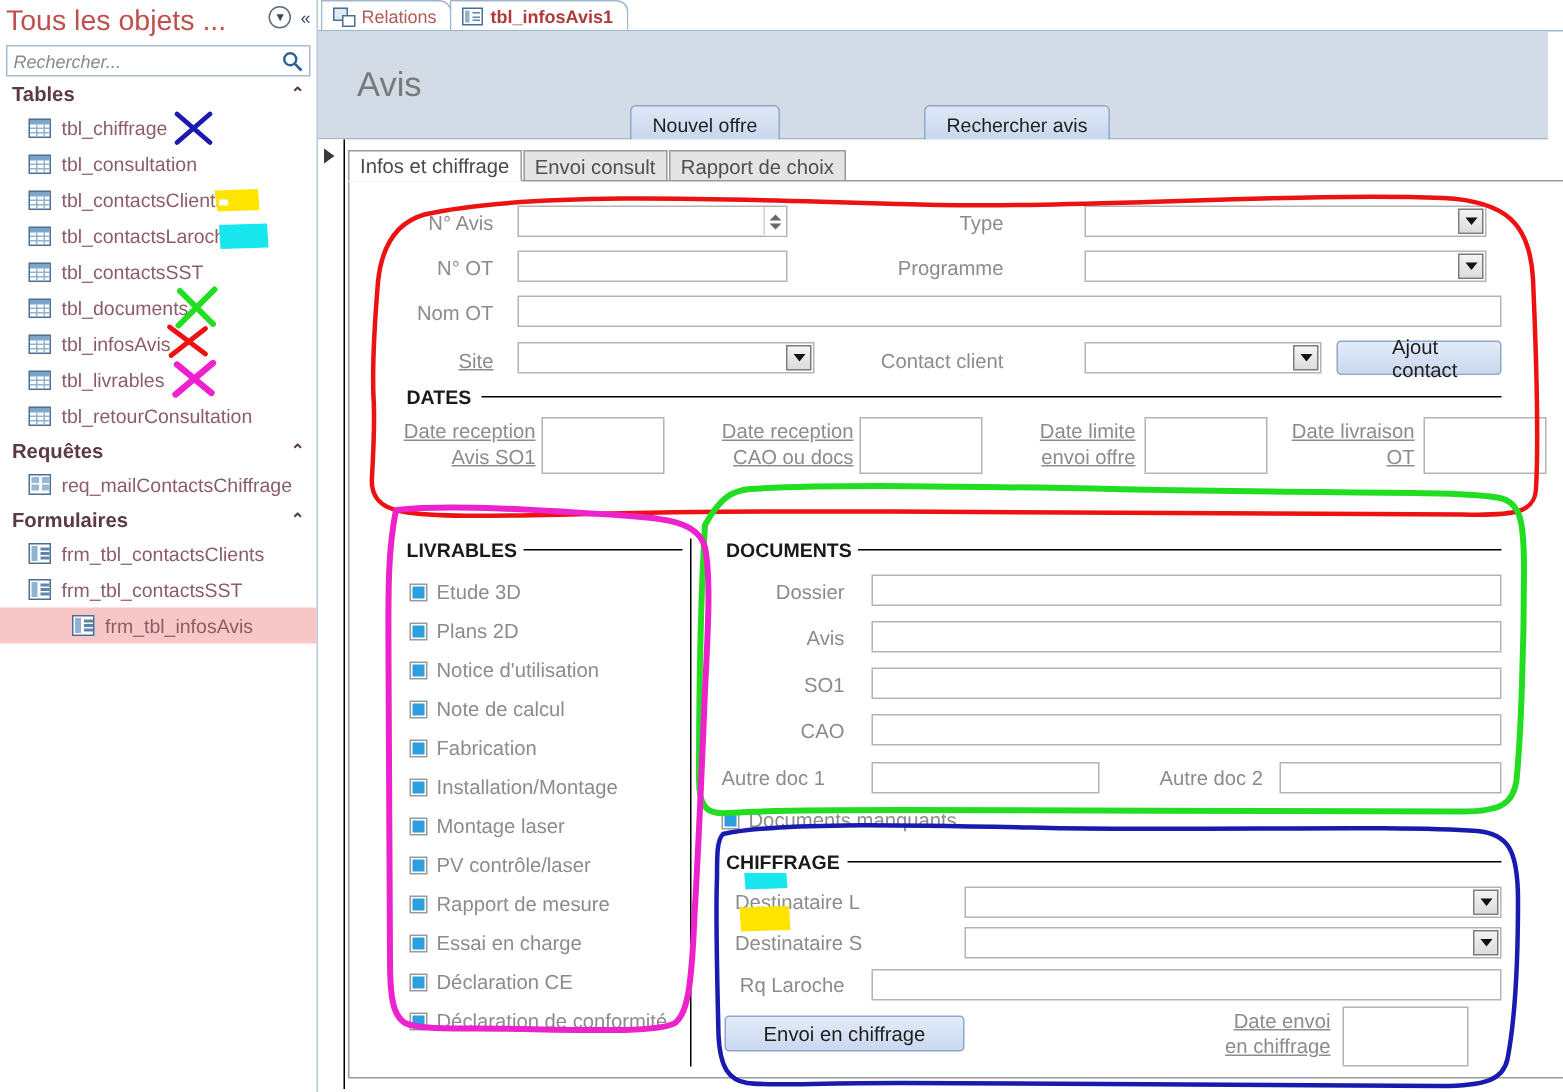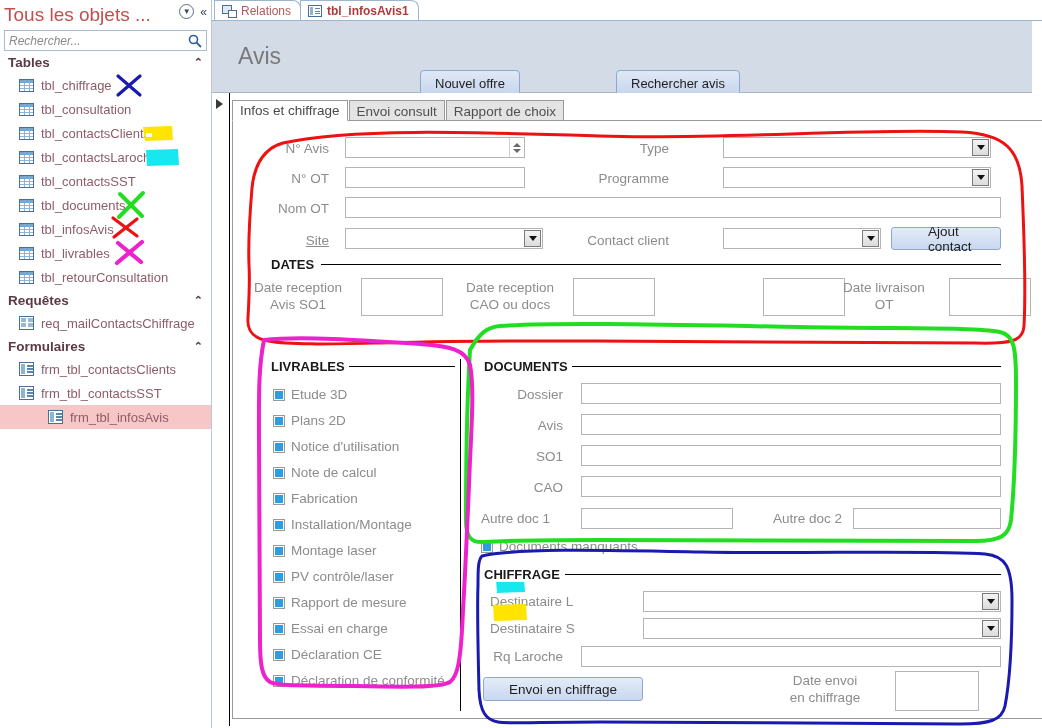--- a/index.html
+++ b/index.html
@@ -187,21 +187,21 @@
   }
   .ctl-tab.active { background: #fff; color: #4a4a4a; border-bottom: 1px solid #fff; z-index:2; }
   .tabctl-body {
     position: absolute; left: 0; top: 21px; width: 934px; height: 599px;
     background: #fff; border: 1px solid #9a9a9a; border-top: 1px solid #9a9a9a;
   }
 
   
   .lbl { position: absolute; color: #8c8c8c; font-size: 13.5px; white-space: nowrap; }
   .lbl.r { text-align: right; }
-  .lbl.c { text-align: center; }
+  .lbl.c { text-align: right; text-decoration: underline; }
   .tbox {
     position: absolute; background: #fff; border: 1px solid #b4b4b4;
   }
   .tbox.h21 { height: 21px; }
   .spin {
     position: absolute; right: 0; top: 0; width: 15px; height: 100%;
     border-left: 1px solid #cfcfcf; background: #fff;
     display: flex; flex-direction: column; align-items: center; justify-content: center;
   }
   .spin i { display:block; width:0; height:0; border-left:4px solid transparent; border-right:4px solid transparent; }
@@ -438,20 +438,24 @@
               <span>Avis SO1</span>
             </div>
             <div class="tbox" style="left:128px; top:157px; width:82px; height:38px;"></div>
 
             <div class="lbl c" style="left:218px; top:158px; width:118px; line-height:17px;">
               <span>Date reception</span><br>
               <span>CAO ou docs</span>
             </div>
             <div class="tbox" style="left:340px; top:157px; width:82px; height:38px;"></div>
 
+            <div class="lbl c" style="left:406px; top:158px; width:118px; line-height:17px;">
+              <span>Date limite</span><br>
+              <span>envoi offre</span>
+            </div>
             <div class="tbox" style="left:530px; top:157px; width:82px; height:38px;"></div>
 
             <div class="lbl c" style="left:592px; top:158px; width:118px; line-height:17px;">
               <span>Date livraison</span><br>
               <span>OT</span>
             </div>
             <div class="tbox" style="left:716px; top:157px; width:82px; height:38px;"></div>
 
             <div class="sect-title" style="left:34px; top:238px;">LIVRABLES</div>
             <div class="rule" style="left:104px; top:245px; width:118px;"></div>

